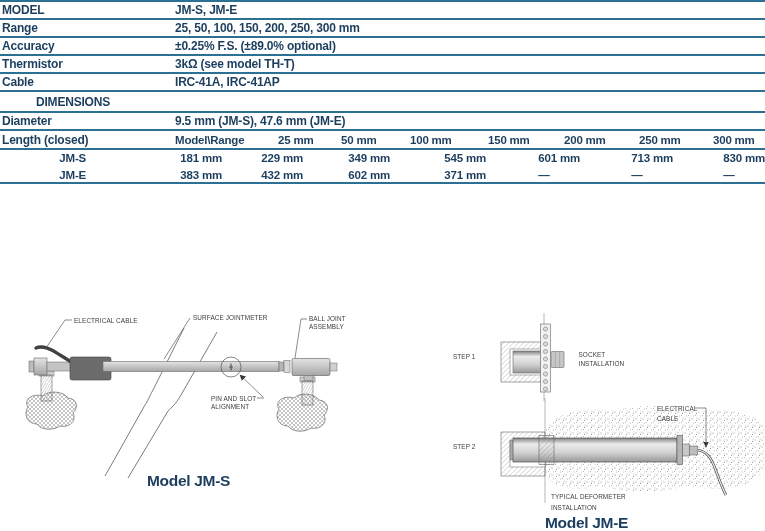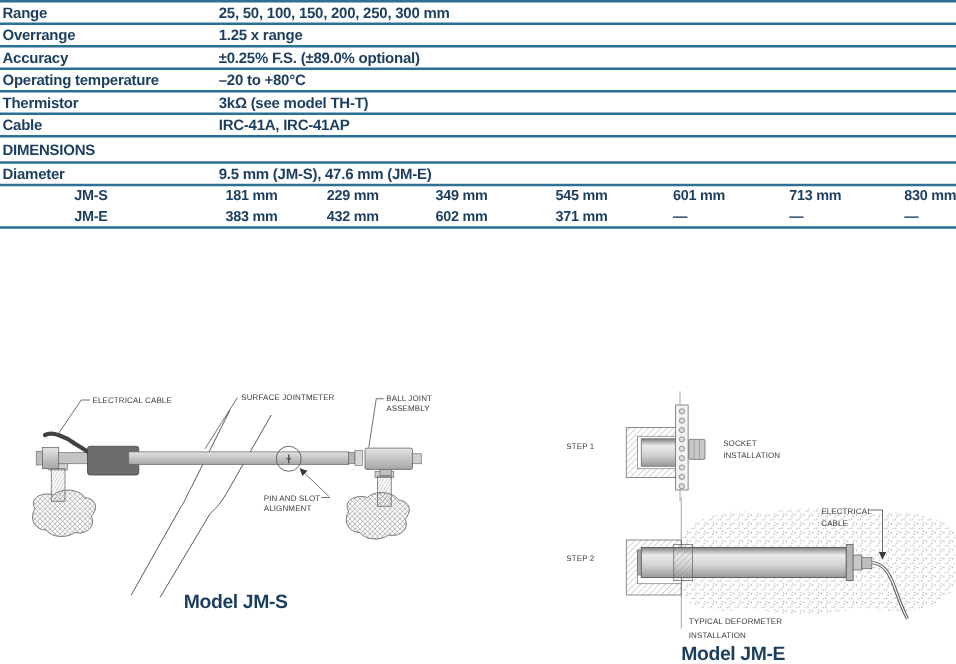--- a/index.html
+++ b/index.html
@@ -8,21 +8,21 @@
     --diagram-ink:#3b3b3b;
   }
   *{margin:0;padding:0;box-sizing:border-box;}
   html,body{width:765px;height:531px;background:#ffffff;overflow:hidden;
     font-family:"Liberation Sans",sans-serif;}
   .page{position:relative;width:765px;height:531px;background:#fff;}
 
   
   .spec{position:absolute;top:0;left:0;width:765px;border-top:2px solid var(--rule);color:var(--navy);}
   .srow{display:flex;align-items:center;border-bottom:2px solid var(--rule);height:18px;}
-  .srow.dim{height:21px;align-items:flex-end;padding-bottom:2px;}
+  .srow.dim{height:21px;align-items:flex-end;padding-bottom:2px;padding-left:34px;}
   .slabel{width:175px;padding-left:2px;font-weight:bold;font-size:12px;letter-spacing:-0.2px;white-space:nowrap;}
   .svalue{flex:1;font-weight:bold;font-size:12px;letter-spacing:-0.2px;white-space:nowrap;}
   .lgrid{flex:1;display:grid;grid-template-columns:103px 63px 69px 78px 76px 75px 74px 1fr;
     font-weight:bold;font-size:11.5px;letter-spacing:-0.2px;white-space:nowrap;}
   .lenrow{height:19px;}
   .lenbody{height:34px;align-items:flex-start;}
   .lenbody .wrap{flex:1;display:flex;flex-direction:column;}
   .lenbody .lgrid{height:17px;line-height:17px;gap:18px;}
   .cell{overflow:visible;}
 
@@ -32,52 +32,61 @@
   .lbl{font-size:6.4px;letter-spacing:0.1px;}
   .cap{font-size:15.5px;font-weight:bold;fill:var(--navy);letter-spacing:-0.3px;}
 </style>
 </head>
 <body>
 
 <div class="page">
 
   <div class="spec">
     <div class="srow">
+      <div class="slabel">MODEL</div>
+      <div class="svalue">JM-S, JM-E</div>
+    </div>
+    <div class="srow">
       <div class="slabel">Range</div>
       <div class="svalue">25, 50, 100, 150, 200, 250, 300 mm</div>
     </div>
     <div class="srow">
-      <div class="slabel">Overrange</div>
-      <div class="svalue">1.25 x range</div>
-    </div>
-    <div class="srow">
       <div class="slabel">Accuracy</div>
       <div class="svalue">±0.25% F.S. (±89.0% optional)</div>
-    </div>
-    <div class="srow">
-      <div class="slabel">Operating temperature</div>
-      <div class="svalue">–20 to +80°C</div>
     </div>
     <div class="srow">
       <div class="slabel">Thermistor</div>
       <div class="svalue">3kΩ (see model TH-T)</div>
     </div>
     <div class="srow">
       <div class="slabel">Cable</div>
       <div class="svalue">IRC-41A, IRC-41AP</div>
     </div>
     <div class="srow dim">
       <div class="slabel">DIMENSIONS</div>
       <div class="svalue"></div>
     </div>
     <div class="srow">
       <div class="slabel">Diameter</div>
       <div class="svalue">9.5 mm (JM-S), 47.6 mm (JM-E)</div>
     </div>
 
+    <div class="srow lenrow">
+      <div class="slabel">Length (closed)</div>
+      <div class="lgrid">
+        <div class="cell">Model\Range</div>
+        <div class="cell">25 mm</div>
+        <div class="cell">50 mm</div>
+        <div class="cell">100 mm</div>
+        <div class="cell">150 mm</div>
+        <div class="cell">200 mm</div>
+        <div class="cell">250 mm</div>
+        <div class="cell">300 mm</div>
+      </div>
+    </div>
 
     <div class="srow lenbody">
       <div class="slabel"></div>
       <div class="wrap">
         <div class="lgrid">
           <div class="cell">JM-S</div>
           <div class="cell">181 mm</div>
           <div class="cell">229 mm</div>
           <div class="cell">349 mm</div>
           <div class="cell">545 mm</div>

